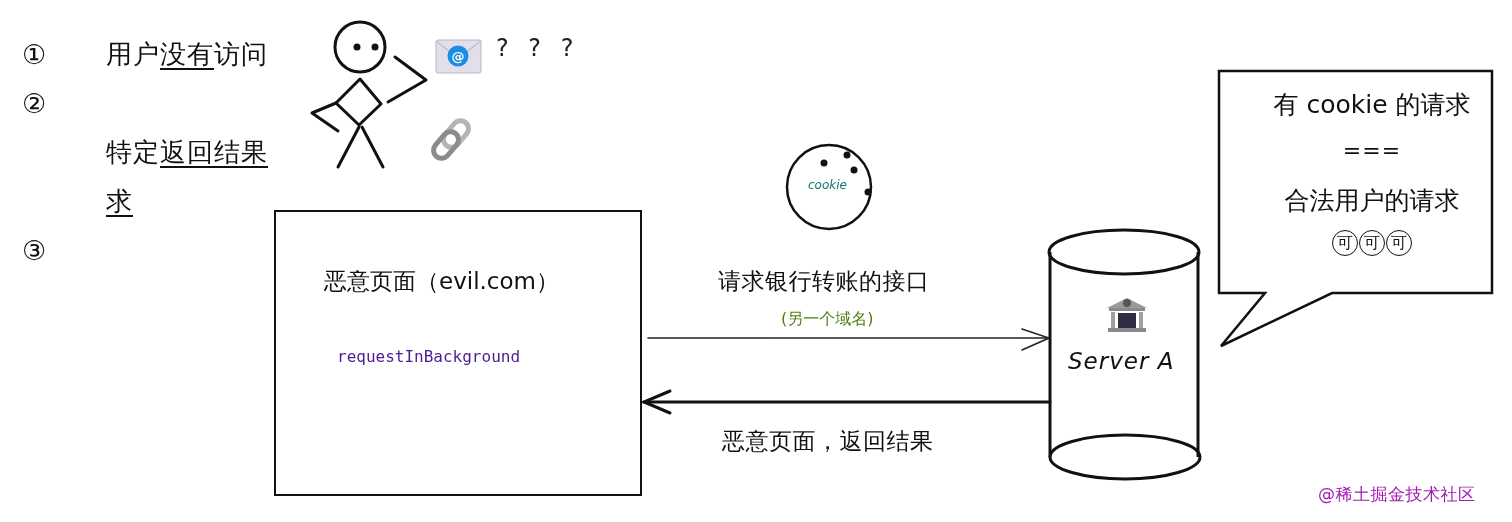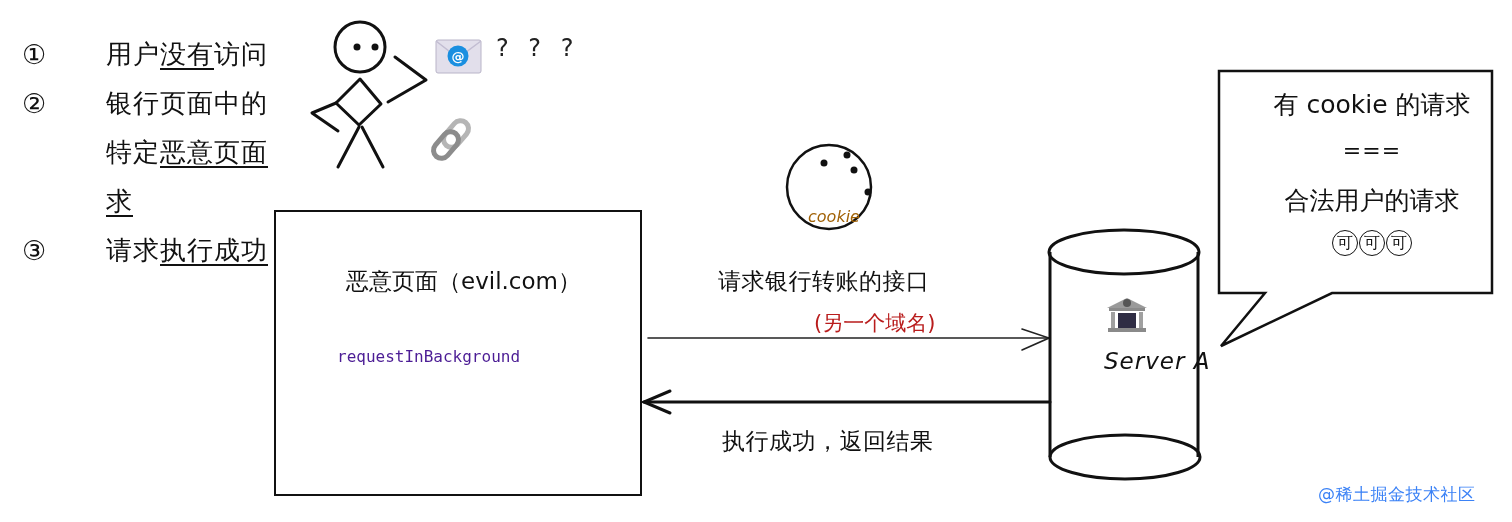--- a/index.html
+++ b/index.html
@@ -11,43 +11,43 @@
     
     .steps { left: 22px; top: 30px; width: 250px; font-size: 26px; line-height: 49px; color: #111; }
     .step { display: flex; }
     .step-num { width: 48px; flex: 0 0 48px; font-size: 27px; }
     .step-text { width: 180px; letter-spacing: 1px; margin-left: 36px; }
     .u { text-decoration: underline; text-underline-offset: 5px; text-decoration-thickness: 2px; }
 
     .qmarks { left: 496px; top: 34px; font-size: 24px; letter-spacing: 6px; color: #222;
               font-family: "DejaVu Sans", sans-serif; }
 
-    .cookie-label { left: 808px; top: 178px; font-size: 16px; color: #a16207;
-                    font-family: "DejaVu Sans", sans-serif; font-style: italic; margin-top: 29px; }
+    .cookie-label { left: 808px; top: 178px; font-size: 12px; color: #0f766e;
+                    font-family: "DejaVu Sans", sans-serif; font-style: italic; }
 
-    .evil-title { left: 346px; top: 266px; font-size: 23px; color: #111; }
+    .evil-title { left: 324px; top: 266px; font-size: 23px; color: #111; }
     .evil-code { left: 337px; top: 347px; font-size: 16px; color: #4c1d95;
                  font-family: "DejaVu Sans Mono", "Liberation Mono", monospace; }
 
     .req-label { left: 718px; top: 266px; font-size: 23px; color: #111; letter-spacing: 0.5px; }
-    .req-sub { left: 781px; top: 309px; font-size: 21px; color: #b91c1c; margin-left: 33px; }
+    .req-sub { left: 781px; top: 309px; font-size: 16px; color: #4d7c0f; }
     .resp-label { left: 722px; top: 426px; font-size: 23px; color: #111; letter-spacing: 0.5px; }
 
     .server-label { left: 1068px; top: 348px; font-size: 23px; color: #111;
-                    font-family: "DejaVu Sans", sans-serif; font-style: italic; letter-spacing: 1px; margin-left: 36px; }
+                    font-family: "DejaVu Sans", sans-serif; font-style: italic; letter-spacing: 1px; }
 
     .bubble-line { font-size: 25px; color: #111; text-align: center; width: 308px; left: 1218px; }
     .bl1 { top: 88px; }
     .bl2 { top: 138px; font-size: 22px; letter-spacing: 1px; }
     .bl3 { top: 184px; }
     .bl4 { top: 230px; display: flex; justify-content: center; gap: 1px; }
     .circled { display: inline-block; width: 24px; height: 24px; border: 1.6px solid #111; border-radius: 50%;
                font-size: 16px; line-height: 24px; text-align: center; }
 
-    .watermark { left: 1318px; top: 483px; font-size: 17px; color: #3b82f6; letter-spacing: 0.5px; }
+    .watermark { left: 1318px; top: 483px; font-size: 17px; color: #a21caf; letter-spacing: 0.5px; }
   </style>
 </head>
 <body>
 
 <svg class="canvas" width="1512" height="522" viewBox="0 0 1512 522">
 
   <g stroke="#111" stroke-width="3" fill="none" stroke-linecap="round" stroke-linejoin="round">
     <circle cx="360" cy="47" r="25"></circle>
     <circle cx="357" cy="47" r="3.5" fill="#111" stroke="none"></circle>
     <circle cx="375" cy="47" r="3.5" fill="#111" stroke="none"></circle>
@@ -113,43 +113,40 @@
 <div class="abs steps">
   <div class="step">
     <span class="step-num">①</span>
     <span class="step-text">
       <span>用户</span><span class="u">没有</span><span>访问</span><br>
     </span>
   </div>
   <div class="step">
     <span class="step-num">②</span>
     <span class="step-text">
-      <span>银行页面中的</span><br>
-      <span>特定</span><span class="u">恶意页面</span><br>
+      <br>
+      <span>特定</span><span class="u">返回结果</span><br>
       <span class="u">求</span>
     </span>
   </div>
   <div class="step">
     <span class="step-num">③</span>
-    <span class="step-text">
-      <span>请求</span><span class="u">执行成功</span>
-    </span>
   </div>
 </div>
 
 <div class="abs qmarks">? ? ?</div>
 
 <div class="abs cookie-label">cookie</div>
 
 <div class="abs evil-title">恶意页面（evil.com）</div>
 <div class="abs evil-code">requestInBackground</div>
 
 <div class="abs req-label">请求银行转账的接口</div>
 <div class="abs req-sub">(另一个域名)</div>
-<div class="abs resp-label">执行成功，返回结果</div>
+<div class="abs resp-label">恶意页面，返回结果</div>
 
 <div class="abs server-label">Server A</div>
 
 <div class="abs bubble-line bl1">有 cookie 的请求</div>
 <div class="abs bubble-line bl2">===</div>
 <div class="abs bubble-line bl3">合法用户的请求</div>
 <div class="abs bubble-line bl4">
   <span class="circled">可</span>
   <span class="circled">可</span>
   <span class="circled">可</span>

